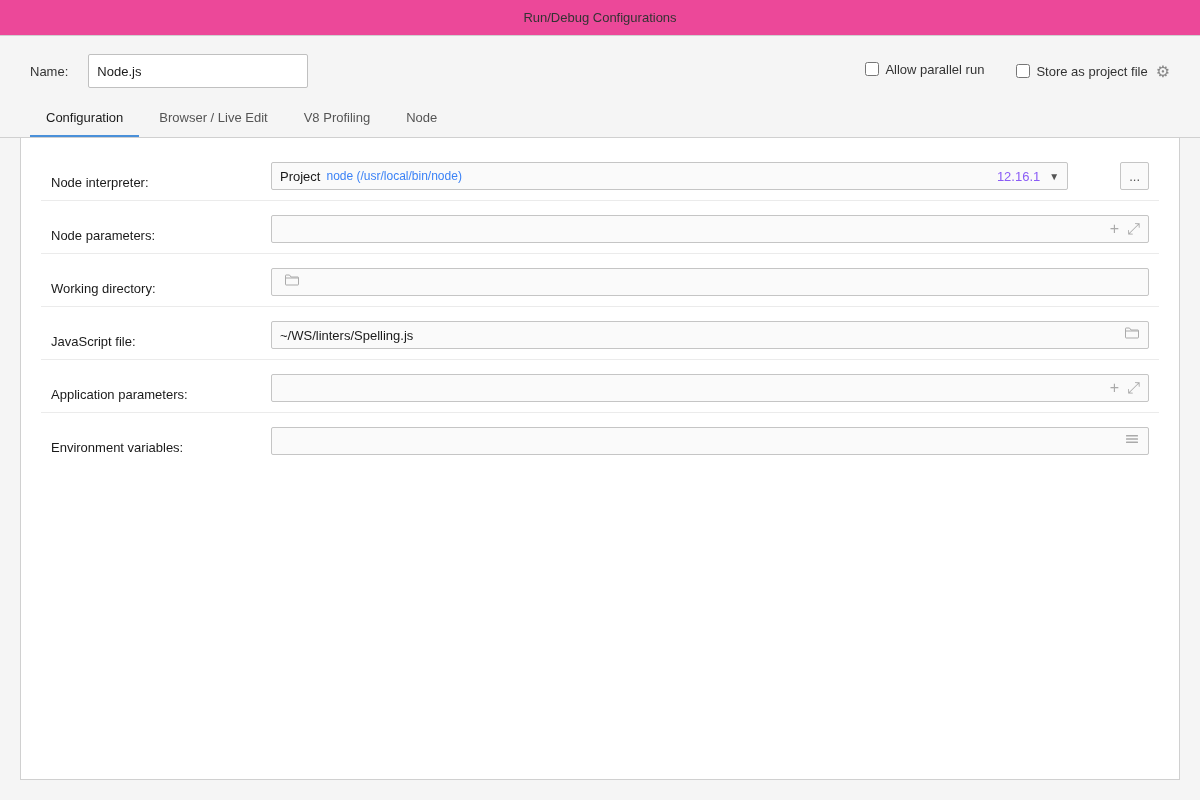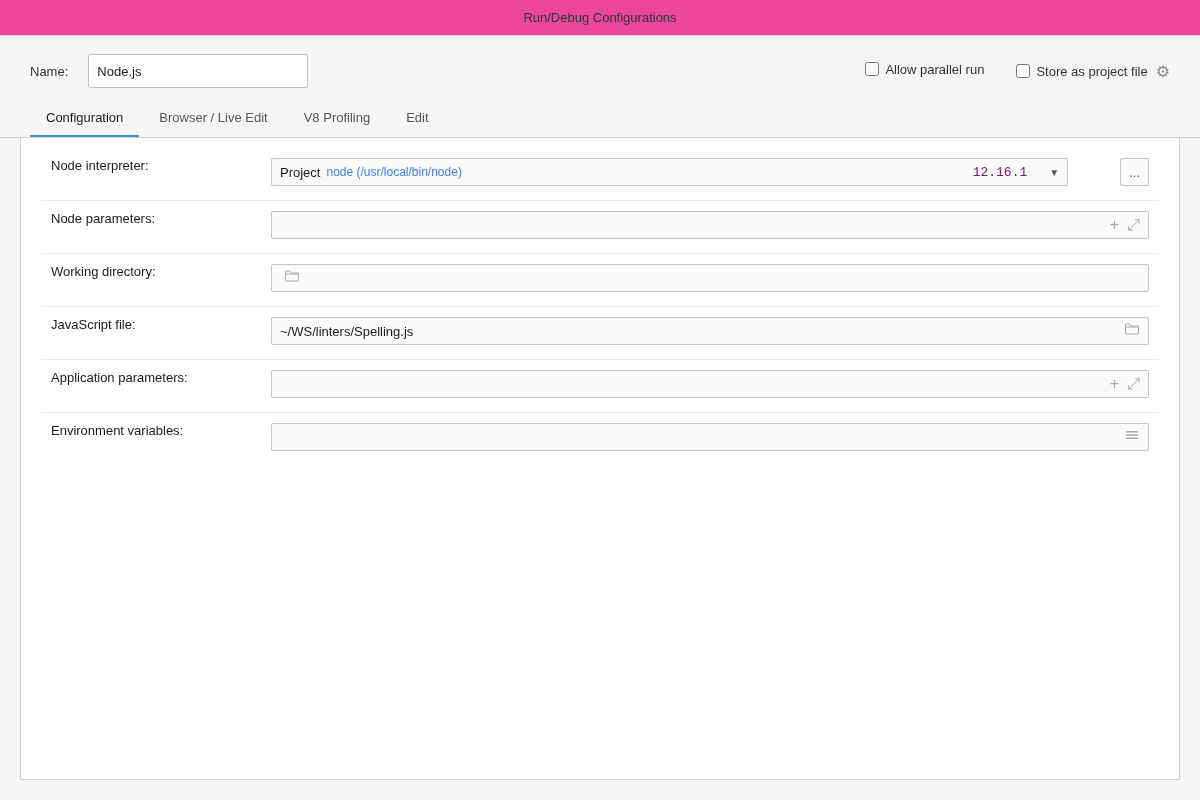--- a/index.html
+++ b/index.html
@@ -120,21 +120,21 @@
       background: #ffffff;
       border: 1px solid #d0d0d0;
       margin: 0 20px 20px 20px;
       flex: 1;
       border-top: none;
       padding: 10px 0;
     }
 
     .form-row {
       display: flex;
-      align-items: flex-start;
+      align-items: flex-end;
       padding: 10px 30px;
       min-height: 52px;
     }
 
     .form-label {
       font-size: 13px;
       color: #1a1a1a;
       width: 220px;
       flex-shrink: 0;
       white-space: nowrap;
@@ -165,23 +165,22 @@
     }
 
     .interpreter-path {
       font-size: 12px;
       color: #3b82f6;
       flex: 1;
     }
 
     .interpreter-version {
       font-size: 13px;
-      color: #701a75;
-      margin-right: 16px;
-      font-family: Liberation Mono, monospace;
+      color: #8b5cf6;
+      margin-right: 3px;
     }
 
     .dropdown-arrow {
       color: #555;
       font-size: 10px;
     }
 
     .browse-btn {
       border: 1px solid #c5c5c5;
       background: #fafafa;
@@ -272,21 +271,21 @@
     <div class="tab active">
       <span>Configuration</span>
     </div>
     <div class="tab">
       <span>Browser / Live Edit</span>
     </div>
     <div class="tab">
       <span>V8 Profiling</span>
     </div>
     <div class="tab">
-      <span>Edit</span>
+      <span>Node</span>
     </div>
   </div>
 
   <div class="content-area">
 
     <div class="form-row">
       <span class="form-label">Node interpreter:</span>
       <div class="form-field">
         <div class="interpreter-row">
           <div class="interpreter-wrapper">

